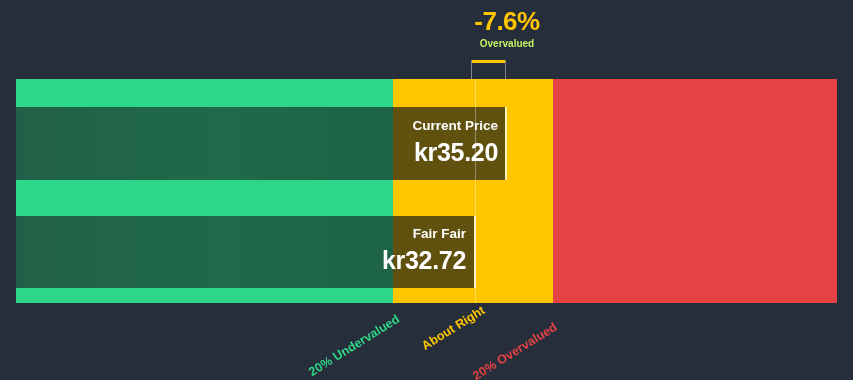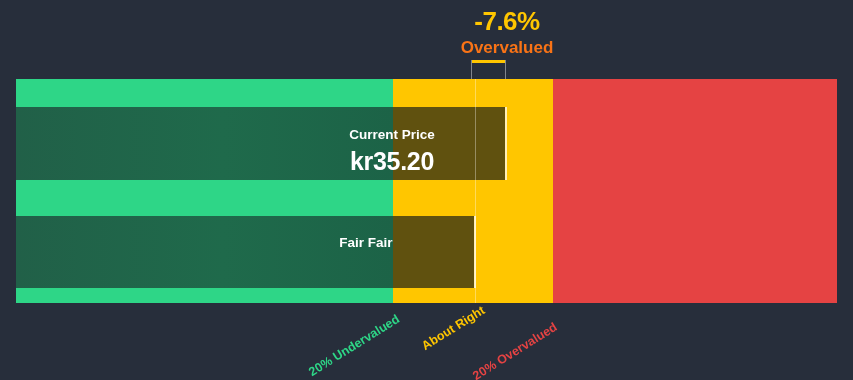--- a/index.html
+++ b/index.html
@@ -21,23 +21,23 @@
   }
   .valuation-pct {
     font-size: 26px;
     font-weight: bold;
     color: #ffc600;
     letter-spacing: -0.5px;
     display: block;
     margin-bottom: 5px;
   }
   .valuation-state {
-    font-size: 17px;
+    font-size: 10px;
     font-weight: bold;
-    color: #f97316;
+    color: #bef264;
     display: block;
   }
 
   
   .bracket { position: absolute; left: 471px; top: 60px; width: 35px; height: 20px; }
   .bracket-top {
     position: absolute; left: 1px; top: 0; width: 33px; height: 3px;
     background: #ffc600;
   }
   .bracket-leg-left,
@@ -84,21 +84,21 @@
   .bar-current-edge { left: 489px; top: 28px;  height: 73px; }
   .bar-fair-edge    { left: 458px; top: 137px; height: 72px; }
 
   
   .guide-line {
     position: absolute; left: 459px; top: 0; width: 1px; height: 224px;
     background: rgba(255,255,255,0.35);
   }
 
   
-  .bar-label-block { position: absolute; text-align: center; line-height: 1.05; margin-top: 9px; }
+  .bar-label-block { position: absolute; text-align: right; line-height: 1.05; }
   .bar-label-current { left: 270px; top: 40px;  width: 212px; }
   .bar-label-fair    { left: 250px; top: 148px; width: 200px; }
   .bar-label-title {
     display: block;
     font-size: 13.5px; font-weight: bold; color: #ffffff;
     margin-bottom: 6px;
   }
   .bar-label-value {
     display: block;
     font-size: 25px; font-weight: bold; color: #ffffff;
@@ -155,20 +155,21 @@
 
     <div class="guide-line"></div>
 
     <div class="bar-label-block bar-label-current">
       <span class="bar-label-title">Current Price</span>
       <span class="bar-label-value">kr35.20</span>
     </div>
 
     <div class="bar-label-block bar-label-fair">
       <span class="bar-label-title">Fair Fair</span>
+      <span class="bar-label-value">kr32.72</span>
     </div>
 
   </div>
 
   <div class="axis-label axis-under">20% Undervalued</div>
   <div class="axis-label axis-fair">About Right</div>
   <div class="axis-label axis-over">20% Overvalued</div>
 
 </div>
 

